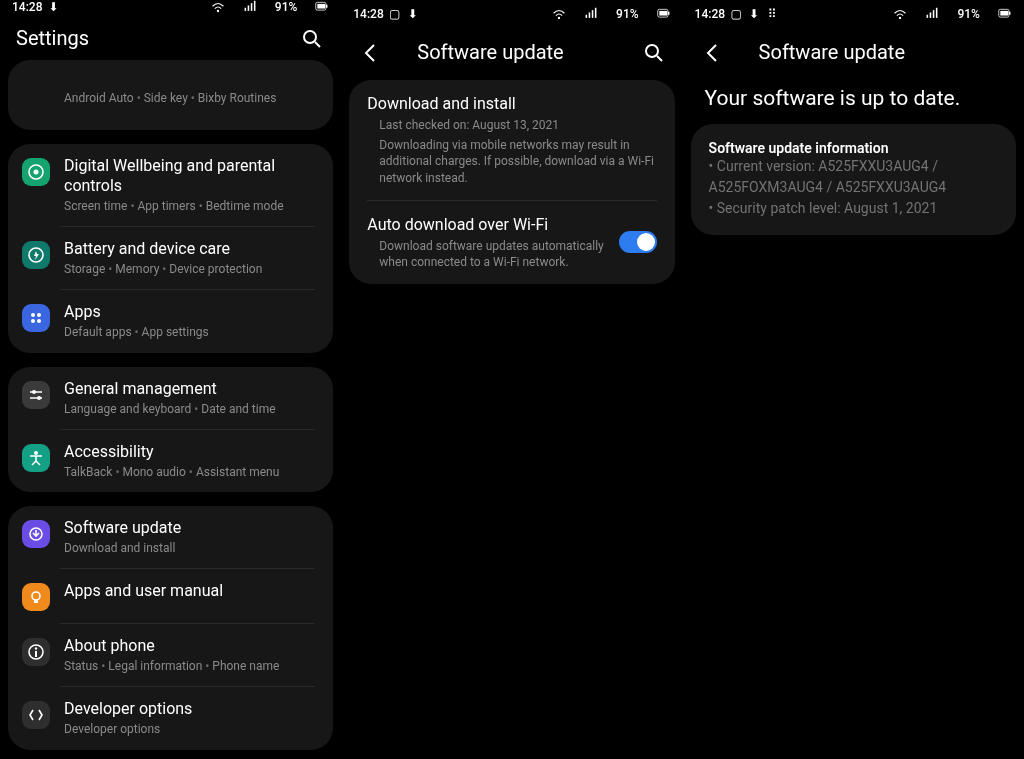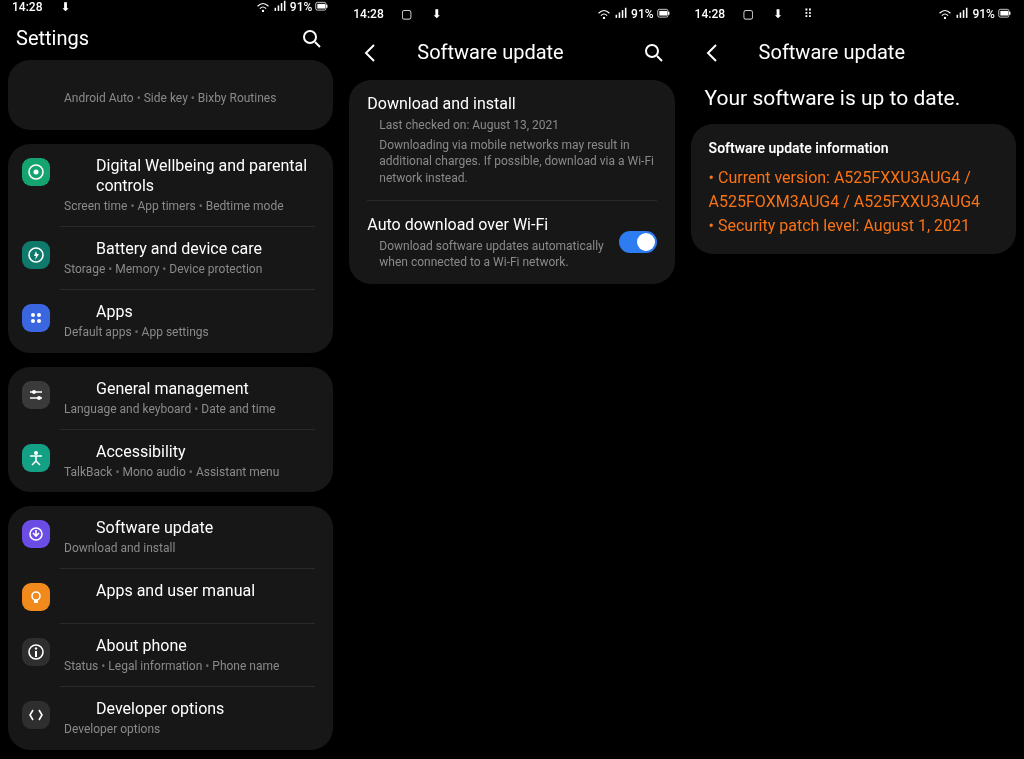--- a/index.html
+++ b/index.html
@@ -23,22 +23,22 @@
   .panel:nth-child(2) { width: 341.3px; }
   .statusbar {
     height: 28px;
     display: flex;
     align-items: center;
     padding: 0 12px;
     font-size: 12px;
     font-weight: 500;
     justify-content: space-between;
   }
-  .status-left { display: flex; align-items: center; gap: 16px; }
-  .status-right { display: flex; align-items: center; gap: 3px; }
+  .status-left { display: flex; align-items: center; gap: 4px; }
+  .status-right { display: flex; align-items: center; gap: 18px; }
   .status-icon { width: 14px; height: 14px; display:inline-flex; align-items:center; justify-content:center;}
   .header {
     display: flex;
     align-items: center;
     padding: 10px 16px 14px 16px;
     gap: 32px;
   }
   .header-title { font-size: 20px; font-weight: 400; flex: 1; }
   .card {
     background: #171717;
@@ -53,21 +53,21 @@
     gap: 14px;
   }
   .divider { height:1px; background:#2a2a2a; margin:0 18px 0 52px; }
   .icon {
     width: 28px; height: 28px; border-radius: 9px;
     display: flex; align-items: center; justify-content: center;
     flex-shrink: 0;
     margin-top: 2px;
   }
   .row-text { flex: 1; min-width: 0; }
-  .row-title { font-size: 16px; line-height: 1.25; margin-left: 32px; }
+  .row-title { font-size: 16px; line-height: 1.25; }
   .row-sub { font-size: 12px; color: #8a8a8a; margin-top: 2px; line-height: 1.35; }
   .row-sub .dot::before { content:"  •  "; color:#6a6a6a;}
   .icon svg { width: 18px; height: 18px; }
   .ic-green  { background:#15a36f; }
   .ic-dblue  { background:#3a66e0; }
   .ic-teal   { background:#0f7a6b; }
   .ic-gray   { background:#3a3a3a; }
   .ic-purple { background:#6b4de6; }
   .ic-orange { background:#f08a1d; }
   .ic-dgray  { background:#2e2e2e; }
@@ -83,22 +83,22 @@
     width: 38px; height: 22px; border-radius: 11px;
     background: #2d7cf0; position: relative; flex-shrink:0;
   }
   .toggle::after {
     content:""; position:absolute; right:2px; top:2px;
     width:18px; height:18px; border-radius:50%; background:#fff;
   }
 
   .big-msg { padding: 6px 8px 14px 22px; font-size: 21px; font-weight: 400; }
   .info-card { padding: 16px 18px; }
-  .info-title { font-size: 14px; font-weight: 600; margin-bottom: 10px; }
-  .info-line { font-size: 16px; color: #f97316; line-height: 1.5; }
+  .info-title { font-size: 14px; font-weight: 600; }
+  .info-line { font-size: 14px; color: #737373; line-height: 1.5; }
   .info-line::before { content:"• "; }
 
   .search-btn, .back-btn { width:28px; height:28px; display:flex; align-items:center; justify-content:center; }
 </style>
 </head>
 <body>
 
 <svg width="0" height="0" style="position:absolute">
   <defs>
     <g id="i-search">

